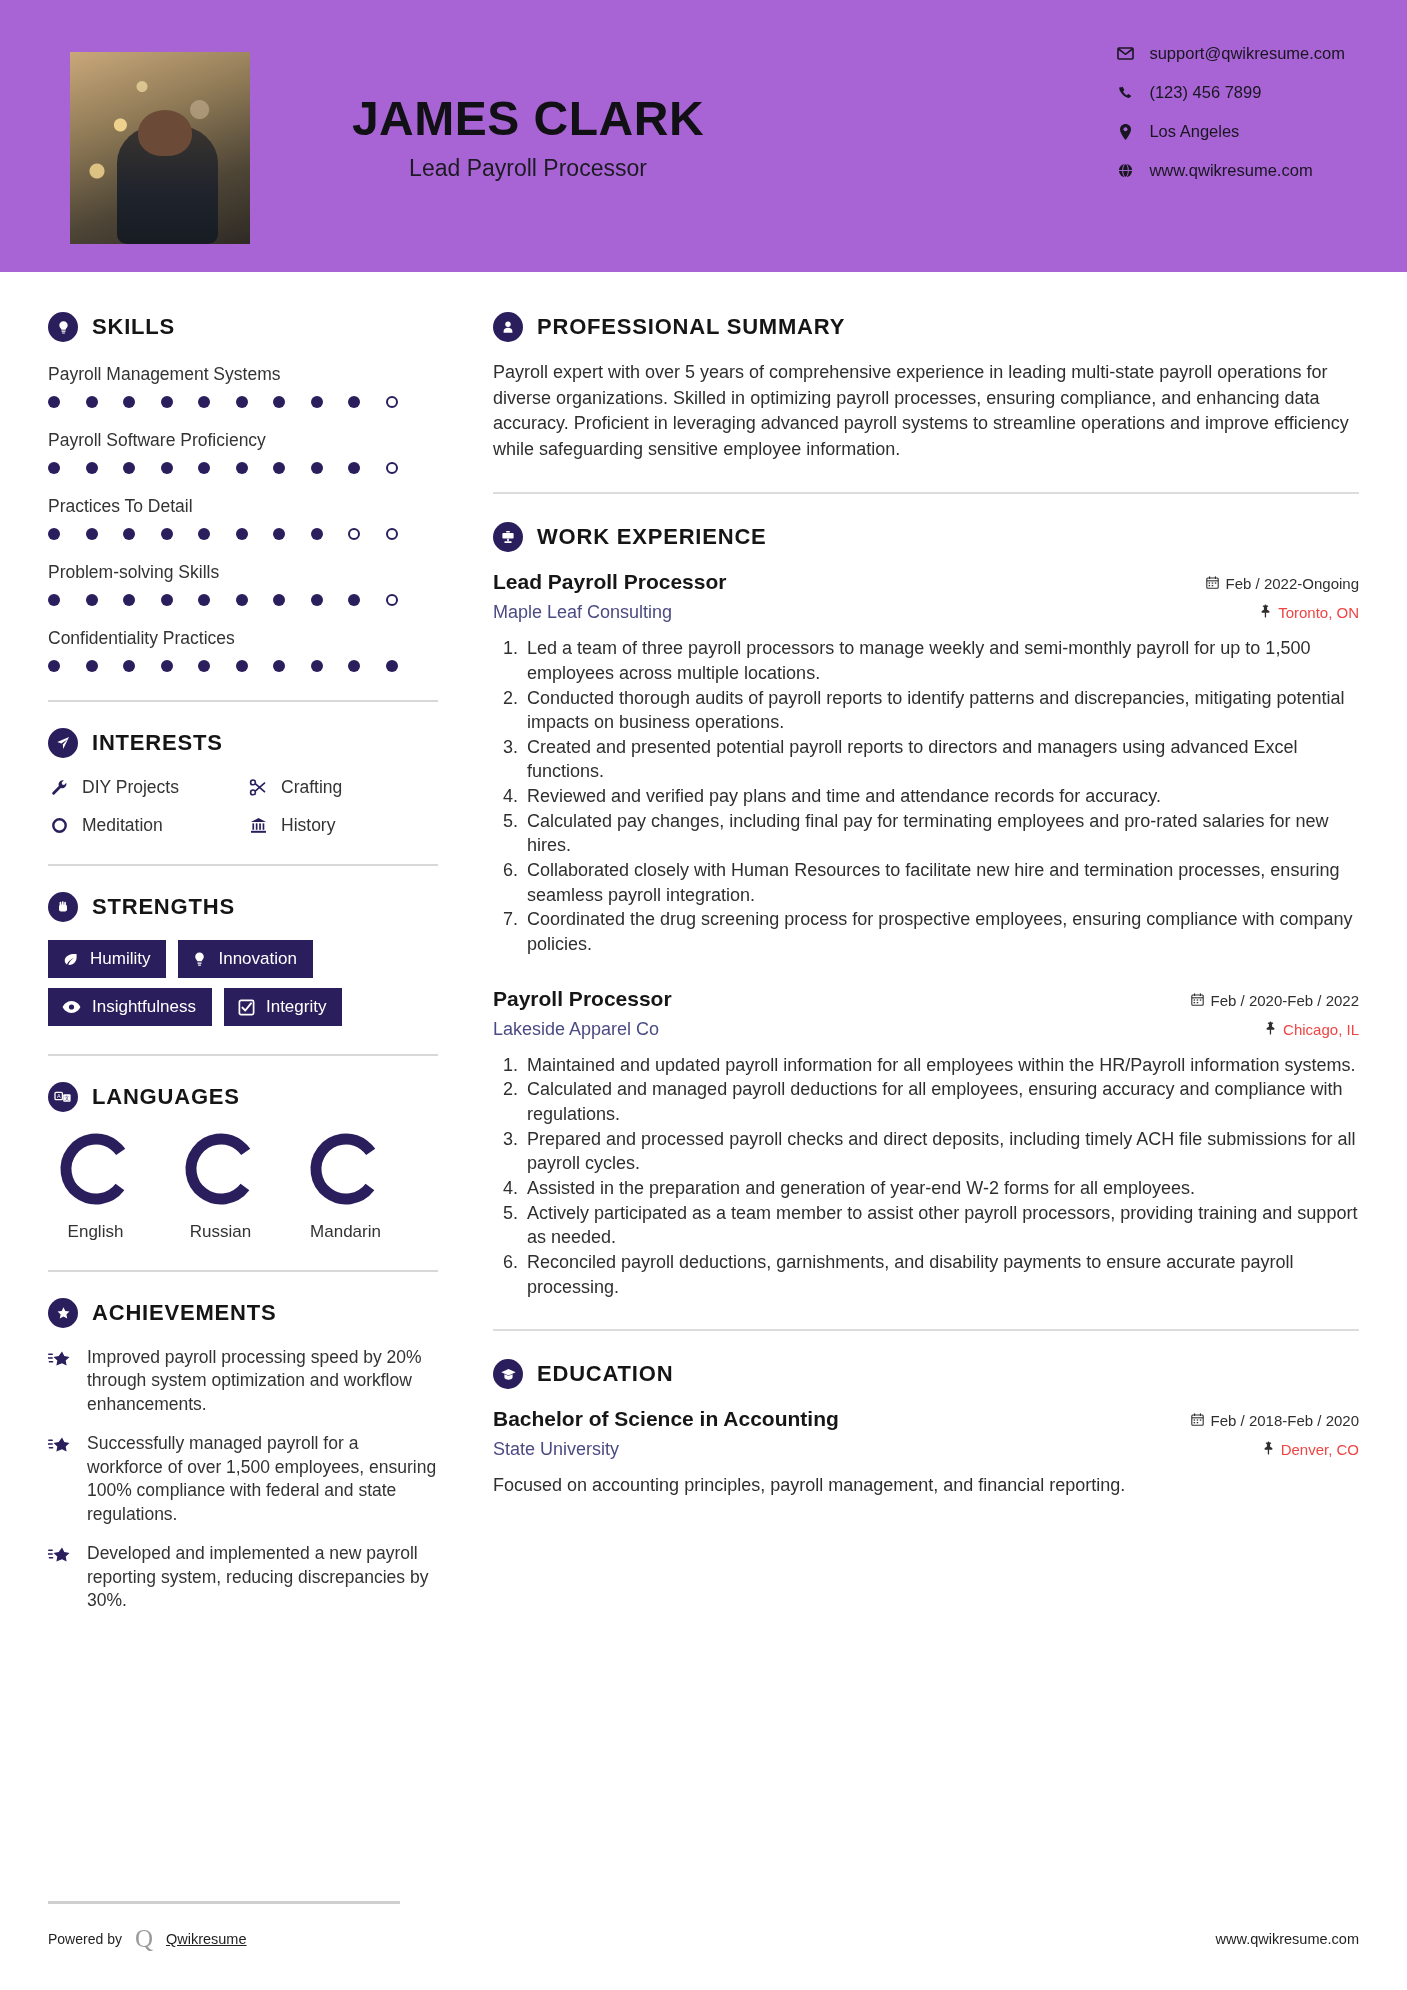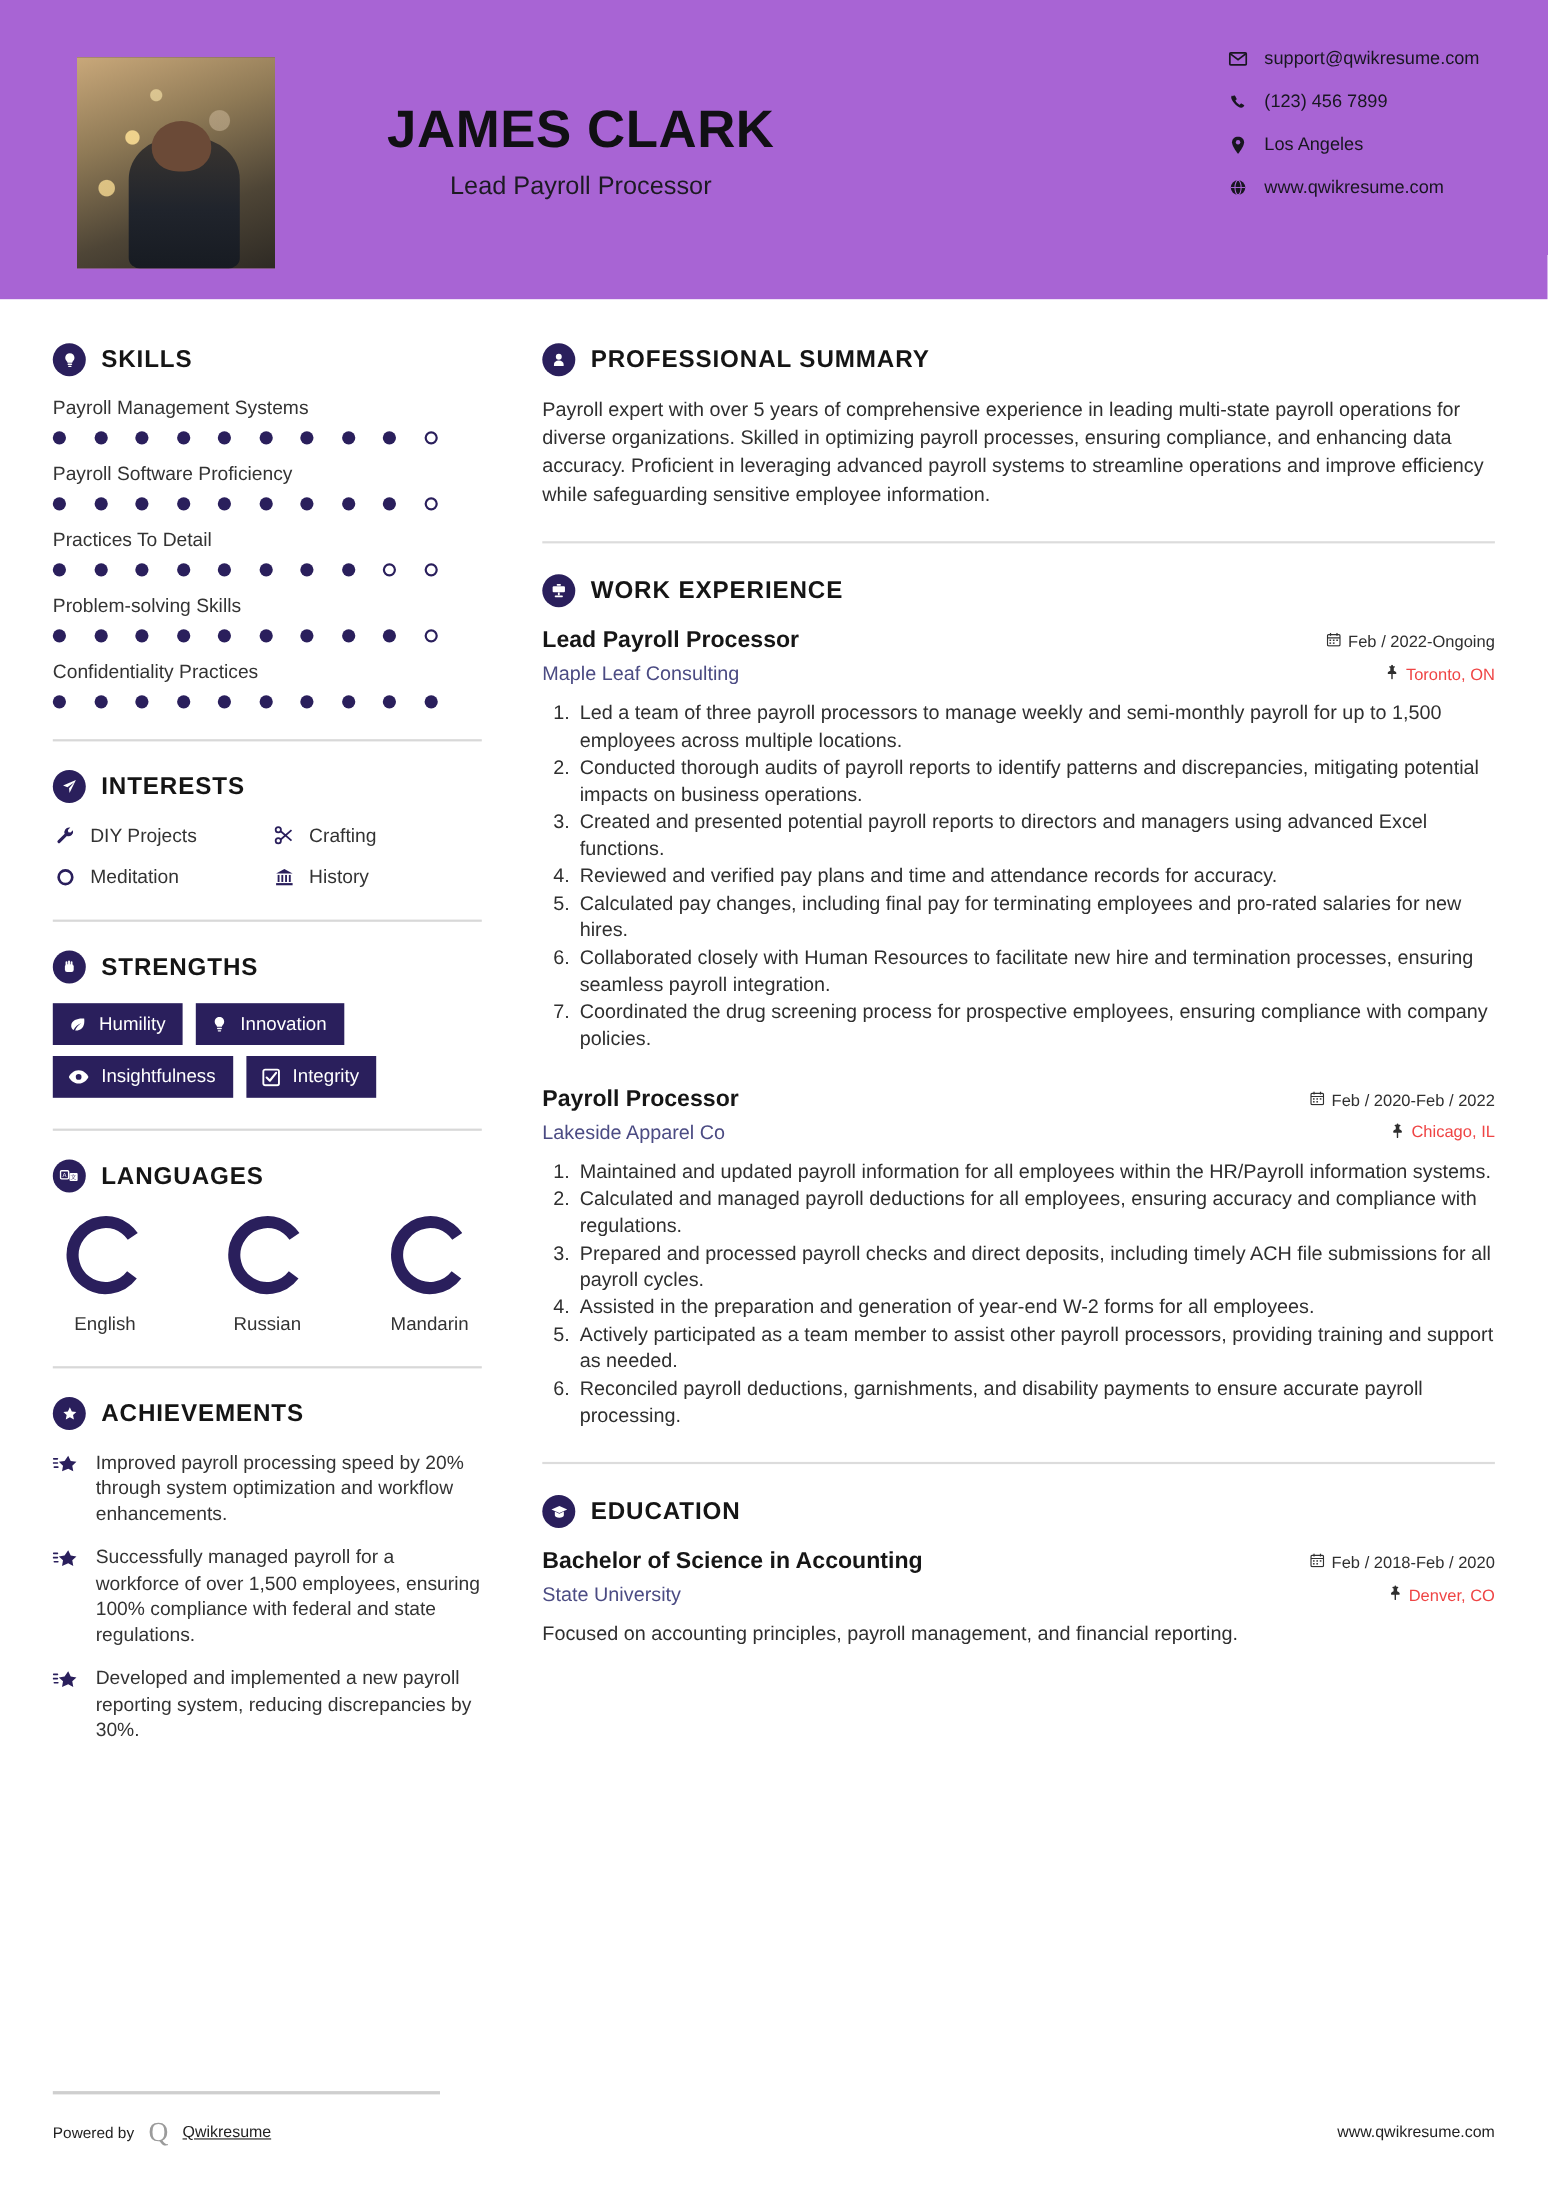--- a/index.html
+++ b/index.html
@@ -136,20 +136,21 @@
     letter-spacing: .8px;
     color: #151515;
   }
 
   
   .skill { margin-bottom: 16px; }
   .skill-name {
     font-size: 17.5px;
     color: #333;
     margin-bottom: 11px;
+    margin-top: 22px;
   }
   .dots { display: flex; gap: 0; }
   .dots span {
     width: 12px; height: 12px;
     border-radius: 50%;
     margin-right: 25.5px;
     display: inline-block;
   }
   .dots span.on { background: #2a1f5c; }
   .dots span.off { background: transparent; border: 2.2px solid #2a1f5c; }
@@ -194,22 +195,22 @@
     display: flex;
     align-items: center;
     gap: 11px;
     white-space: nowrap;
   }
   .str-chip .si { display: flex; align-items: center; }
 
   
   .langs {
     display: flex;
-    justify-content: space-between;
-    gap: 12px;
+    justify-content: flex-start;
+    gap: 30px;
     margin-top: 8px;
   }
   .lang { width: 95px; text-align: center; }
   .ring { width: 78px; height: 78px; margin: 0 auto; }
   .lang-name {
     font-size: 17px;
     color: #333;
     margin-top: 14px;
   }
 

